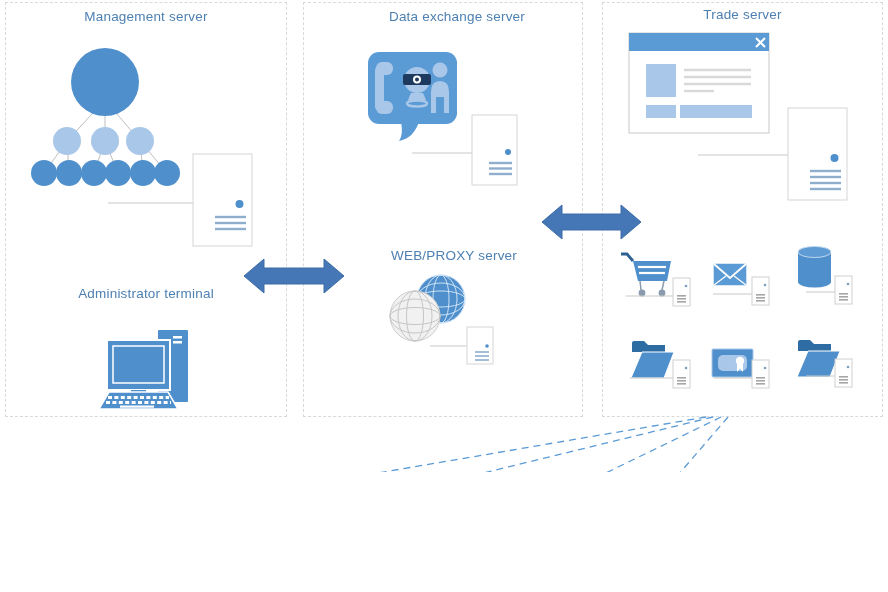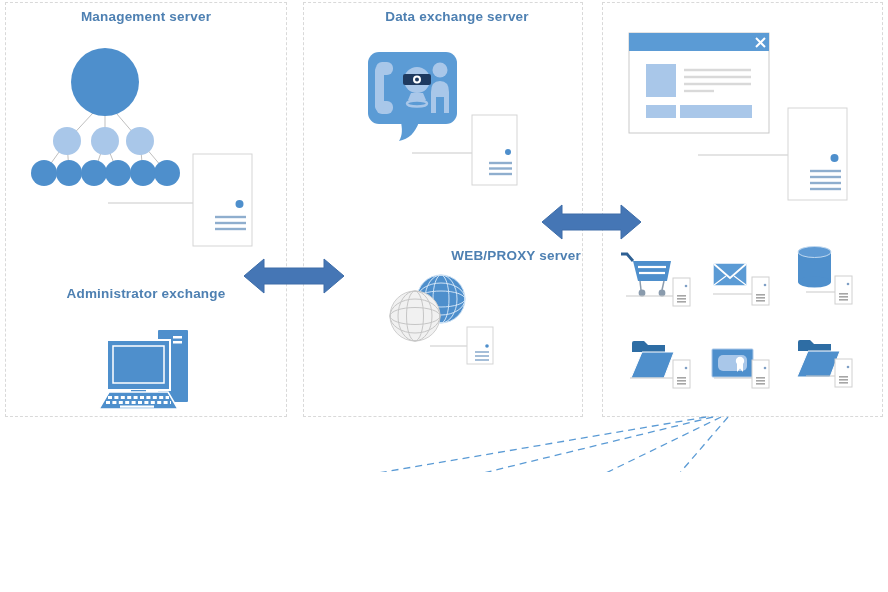--- a/index.html
+++ b/index.html
@@ -5,31 +5,31 @@
   :root{
     --primary-blue:#4E8FCC; --light-blue:#A9C7E9; --bubble-blue:#5B9BD5;
     --dark-blue:#2E6094; --navy:#1F3A5F; --folder-dark:#2E6DA4;
     --label-text:#4E80B2; --arrow-fill:#4576B5; --arrow-stroke:#3E6DA8;
     --panel-border:#D9D9D9; --connector-gray:#C9C9C9; --tower-border:#D5D5D5;
     --server-line-blue:#8FAECE; --dashed-link:#5B9BD5; --content-line-gray:#D9D9D9;
     --wheel-gray:#8A9BAD; --doc-line-gray:#A6A6A6;
   }
   html,body{margin:0;padding:0;background:#fff;}
   .canvas{position:relative;width:888px;height:472px;background:#fff;overflow:hidden;
-          font-family:"Liberation Sans","DejaVu Sans",sans-serif;font-weight:bold;}
+          font-family:"Liberation Sans","DejaVu Sans",sans-serif;}
   .panel{position:absolute;border:1px dashed var(--panel-border);background:#fff;box-sizing:border-box;}
   #panel-management{left:5px;top:2px;width:282px;height:415px;}
   #panel-data-exchange{left:303px;top:2px;width:280px;height:415px;}
   #panel-trade{left:602px;top:2px;width:281px;height:415px;}
   .lbl{position:absolute;color:var(--label-text);font-size:13.5px;text-align:center;letter-spacing:.2px;}
   #lbl-management{left:5px;top:9px;width:282px;}
   #lbl-data-exchange{left:317px;top:9px;width:280px;}
   #lbl-trade{left:602px;top:7px;width:281px;}
   #lbl-admin{left:5px;top:286px;width:282px;}
-  #lbl-webproxy{left:301px;top:248px;width:280px;text-align:right;}
+  #lbl-webproxy{left:314px;top:248px;width:280px;}
   svg.layer{position:absolute;left:0;top:0;}
   .f-primary{fill:var(--primary-blue);} .f-light{fill:var(--light-blue);}
   .f-bubble{fill:var(--bubble-blue);} .f-navy{fill:var(--navy);}
   .f-dark{fill:var(--dark-blue);} .f-folddark{fill:var(--folder-dark);}
   .f-white{fill:#fff;} .f-wheel{fill:var(--wheel-gray);}
   .s-conn{stroke:var(--connector-gray);stroke-width:1;fill:none;}
   .tower{fill:#fff;stroke:var(--tower-border);stroke-width:1;}
   .t-line{stroke:var(--server-line-blue);stroke-width:2.4;}
   .t-line-sm{stroke:var(--server-line-blue);stroke-width:1.6;}
   .doc{fill:#fff;stroke:#D0D0D0;stroke-width:1;}
@@ -303,15 +303,16 @@
       <circle class="f-white" cx="681" cy="575" r="1.8"></circle>
       <g>
         <polygon class="f-dark" points="653,579 660.8,573.6 708.6,506.9 703.4,503.1 655.6,569.8"></polygon>
         <path d="M637,581 Q650,586 659,577" fill="none" stroke="#2E6094" stroke-width="1.6"></path>
       </g>
     </g>
   </svg>
 
   <div class="lbl" id="lbl-management">Management server</div>
   <div class="lbl" id="lbl-data-exchange">Data exchange server</div>
-  <div class="lbl" id="lbl-admin">Administrator exchange</div>
+  <div class="lbl" id="lbl-trade">Trade server</div>
+  <div class="lbl" id="lbl-admin">Administrator terminal</div>
   <div class="lbl" id="lbl-webproxy">WEB/PROXY server</div>
 </div>
 
 </body></html>

